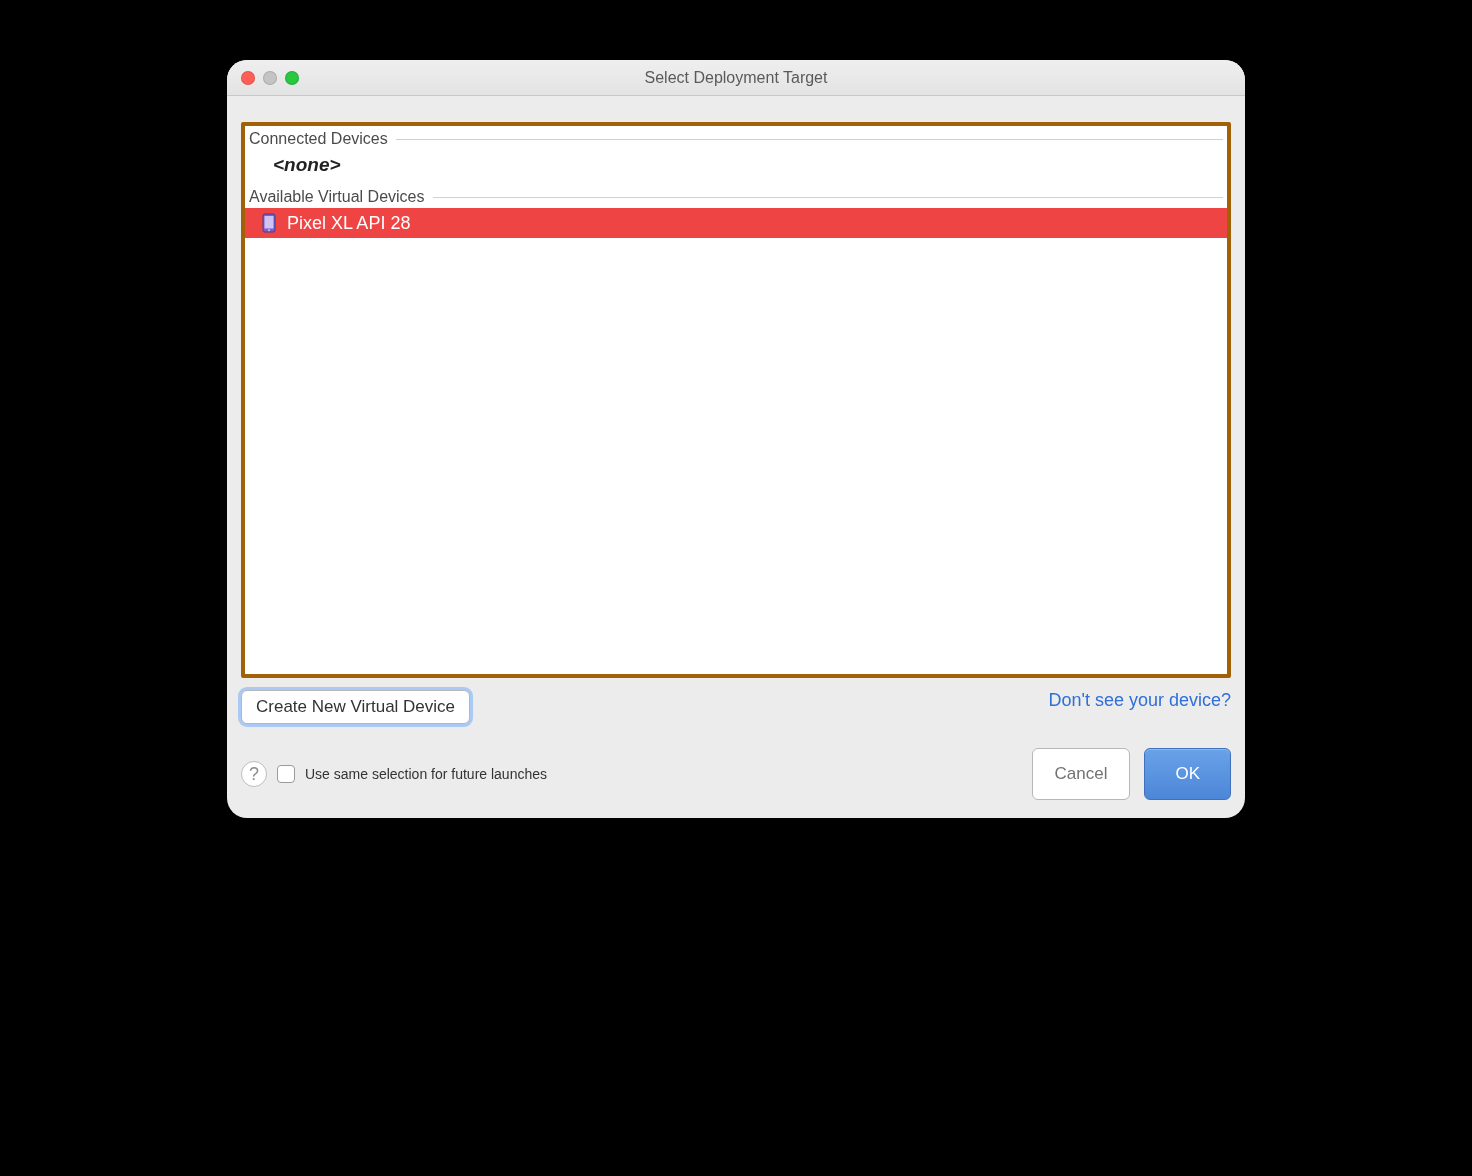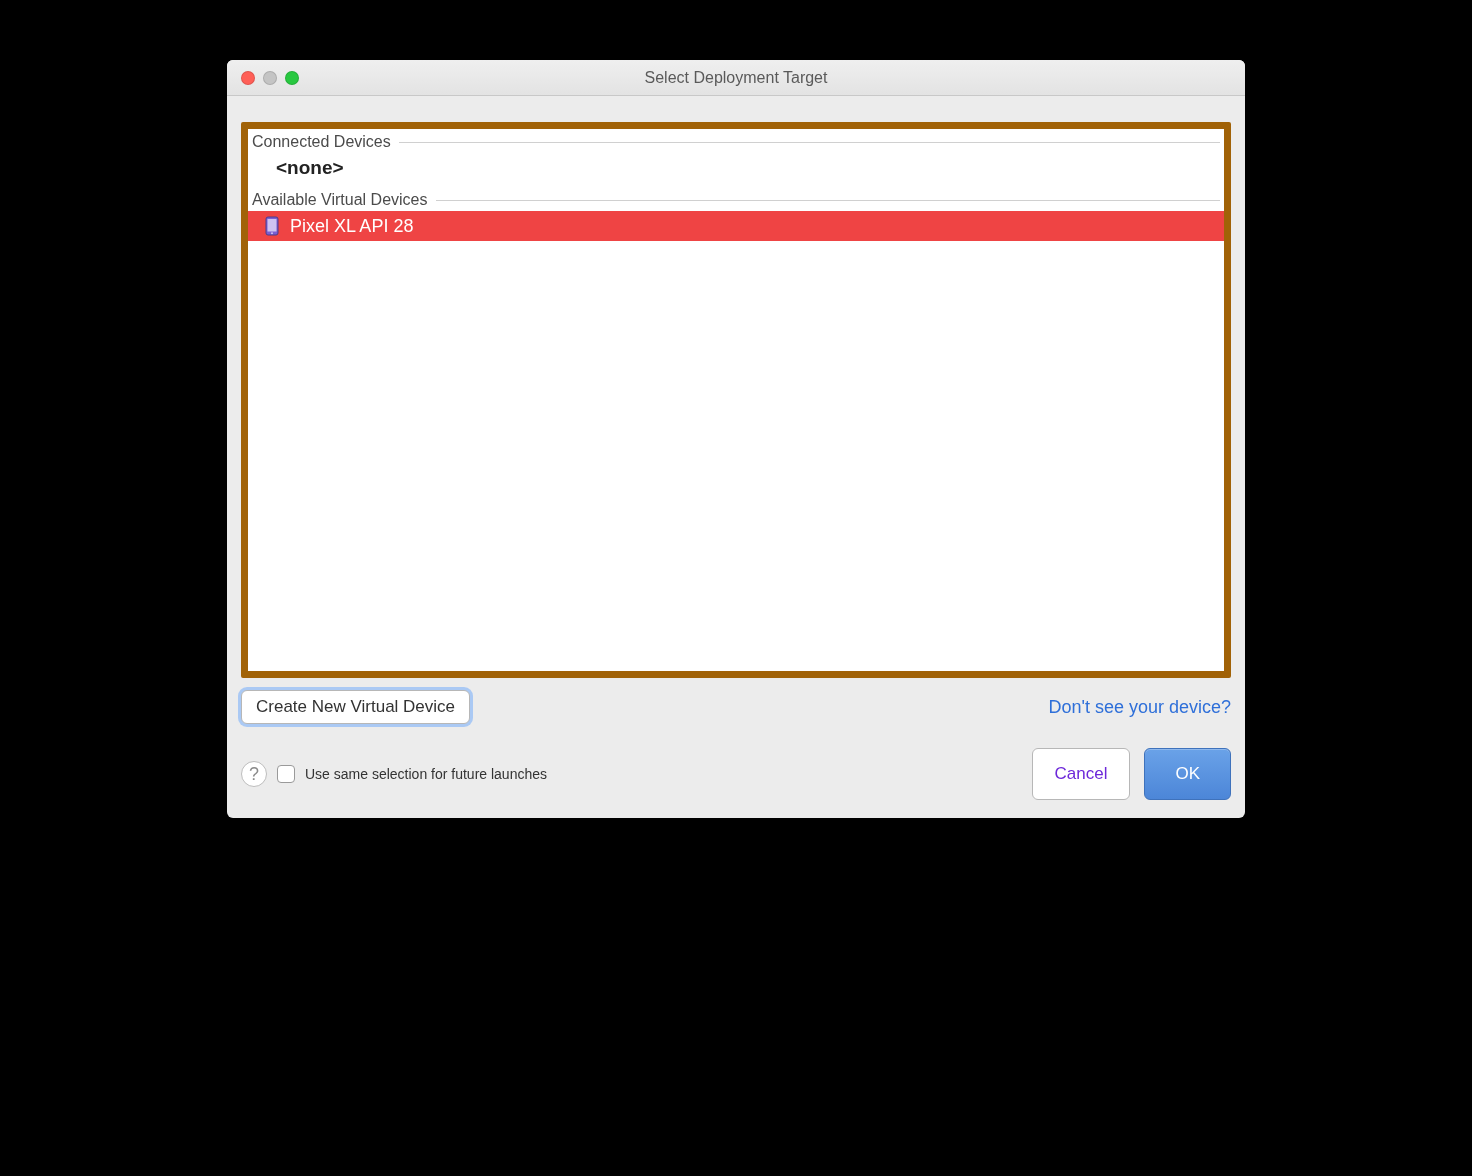--- a/index.html
+++ b/index.html
@@ -9,21 +9,21 @@
       height: 1176px;
       font-family: -apple-system, "Helvetica Neue", Arial, sans-serif;
       display: flex;
       align-items: flex-start;
       justify-content: center;
       padding-top: 60px;
     }
     .window {
       width: 1018px;
       background: #ececec;
-      border-radius: 6px;
+      border-radius: 20px;
       box-shadow: 0 30px 60px rgba(0,0,0,.6), 0 0 0 1px rgba(0,0,0,.15);
       overflow: hidden;
     }
     .titlebar {
       height: 36px;
       background: linear-gradient(#efefef, #e3e3e3);
       border-bottom: 1px solid #c8c8c8;
       display: flex;
       align-items: center;
       position: relative;
@@ -50,48 +50,49 @@
       border-radius:3px;
       display:flex; justify-content:space-between; align-items:center;
       padding: 8px 14px;
       font-size: 18px;
       color:#333;
     }
     .notice a { color:#2e6fd9; text-decoration:none; font-size:18px; }
     .device-panel {
       margin-top: 12px;
       background:#fff;
-      border:7px solid #a16207;
+      border:4px solid #a16207;
       border-radius:2px;
       height: 556px;
       overflow:auto;
     }
     .group-hdr {
       display:flex; align-items:center;
       font-size: 16px; color:#4b4b4b;
       padding: 4px 4px 2px 4px;
       gap: 8px;
     }
     .group-hdr .line { flex:1; height:1px; background:#d0d0d0; }
     .none {
       font-size: 19px; font-weight:600; color:#222;
       padding: 4px 0 8px 28px;
+      font-style: italic;
     }
     .avd-row {
       background:#ef4444; color:#fff;
       display:flex; align-items:center;
       padding: 4px 8px 4px 16px;
       font-size: 18px;
     }
     .avd-row .phone-icon {
       width: 16px; height: 22px; margin-right: 10px;
       display:inline-flex; align-items:center; justify-content:center;
     }
     .below-panel {
-      display:flex; justify-content:space-between; align-items:center;
+      display:flex; justify-content:space-between; 
       margin-top: 12px;
     }
     .btn-new {
       font-size: 17px; color:#333;
       background:#fff;
       border:1px solid #b7b7b7;
       border-radius:6px;
       padding: 6px 14px;
       box-shadow: 0 0 0 3px rgba(90,160,255,.45);
     }
@@ -109,21 +110,21 @@
       color:#8a8a8a; font-size:18px; background:#fff;
     }
     .chk {
       width:18px; height:18px; border:1px solid #9a9a9a; border-radius:4px;
       background:#fff; display:inline-block;
     }
     .chk-label { font-size:14px; color:#333; }
     .footer-right { display:flex; gap:14px; }
     .btn {
       font-size:17px; border-radius:6px; padding:15px 22px;
-      border:1px solid #b7b7b7; background:#fff; color:#6d28d9;
+      border:1px solid #b7b7b7; background:#fff; color:#737373;
     }
     .btn.primary {
       background: linear-gradient(#6aa2e8, #4c86d8);
       border:1px solid #3f72bb; color:#fff; padding:13px 30px;
       box-shadow: inset 0 1px 0 rgba(255,255,255,.25);
     }
   </style>
 </head>
 <body>
 

